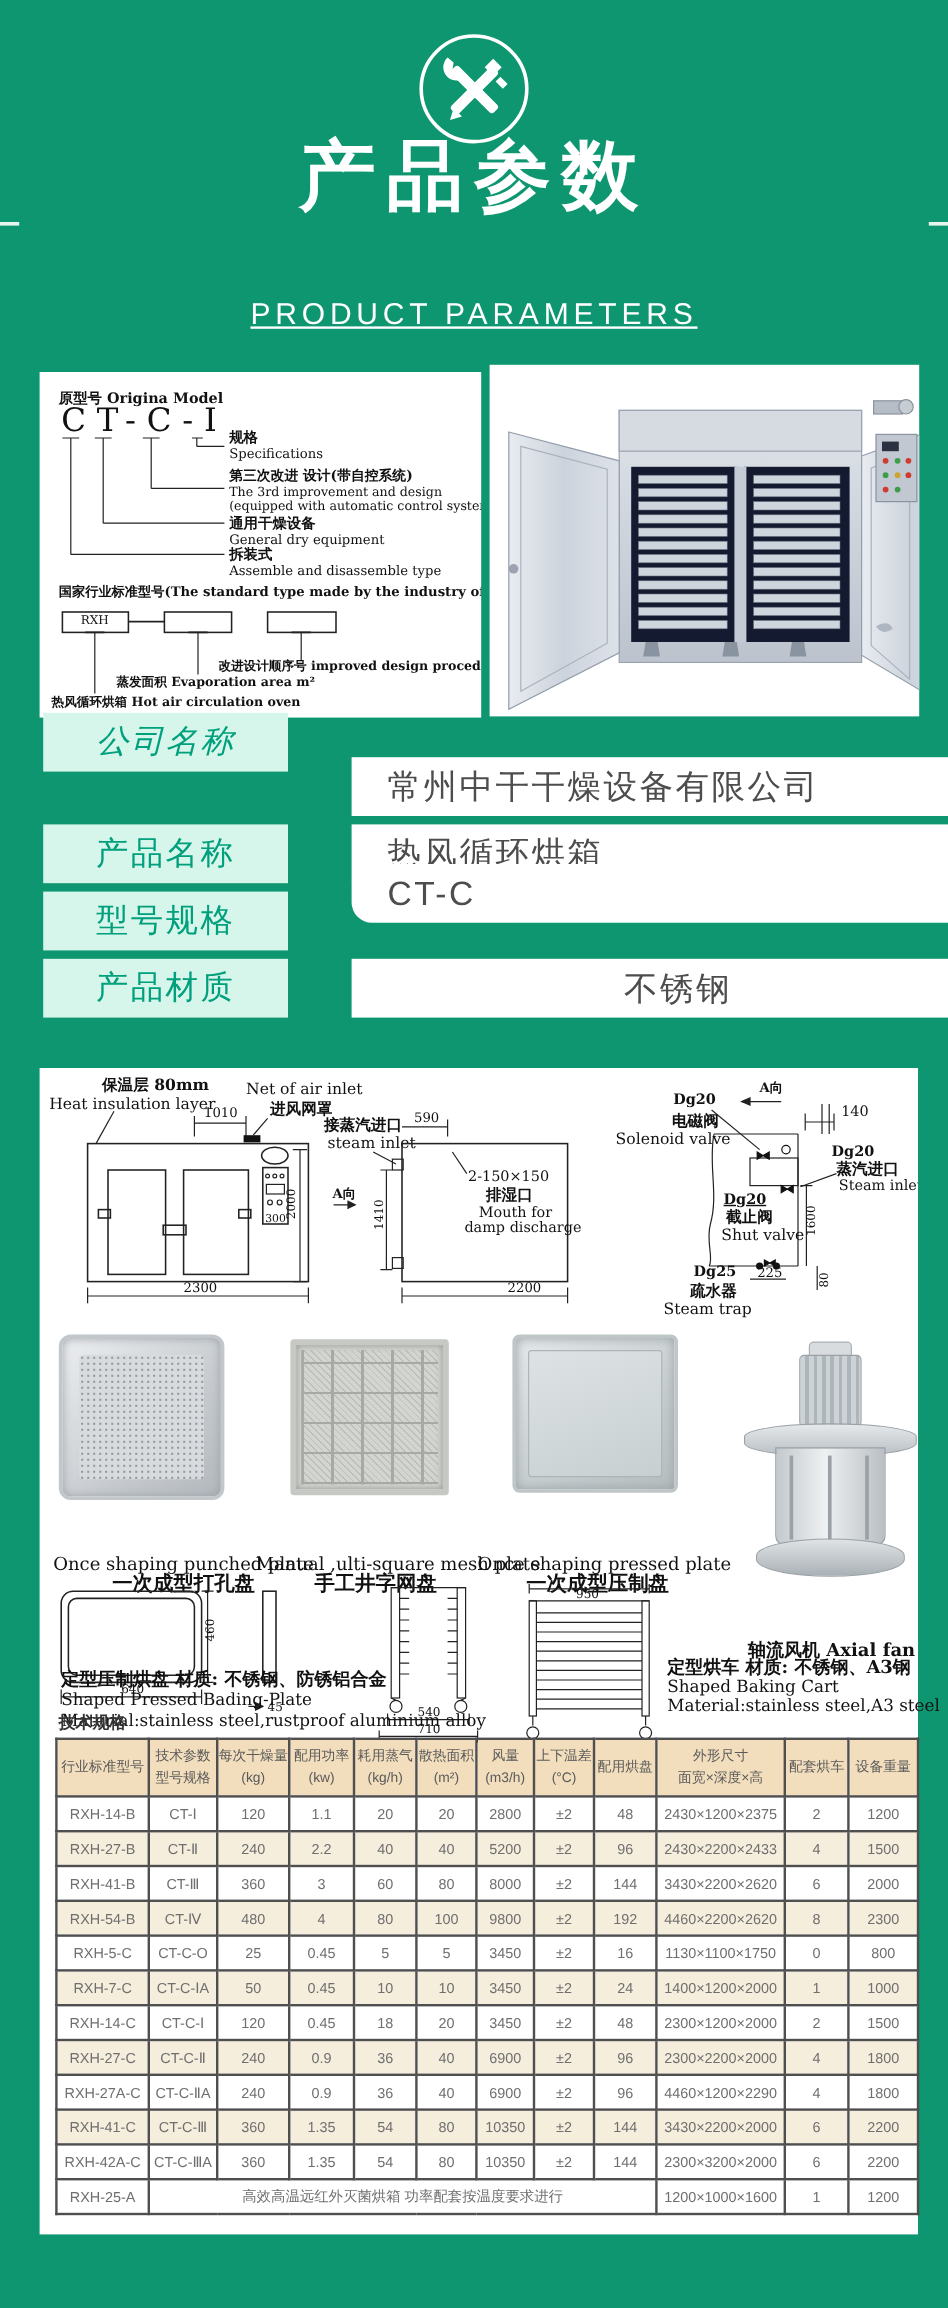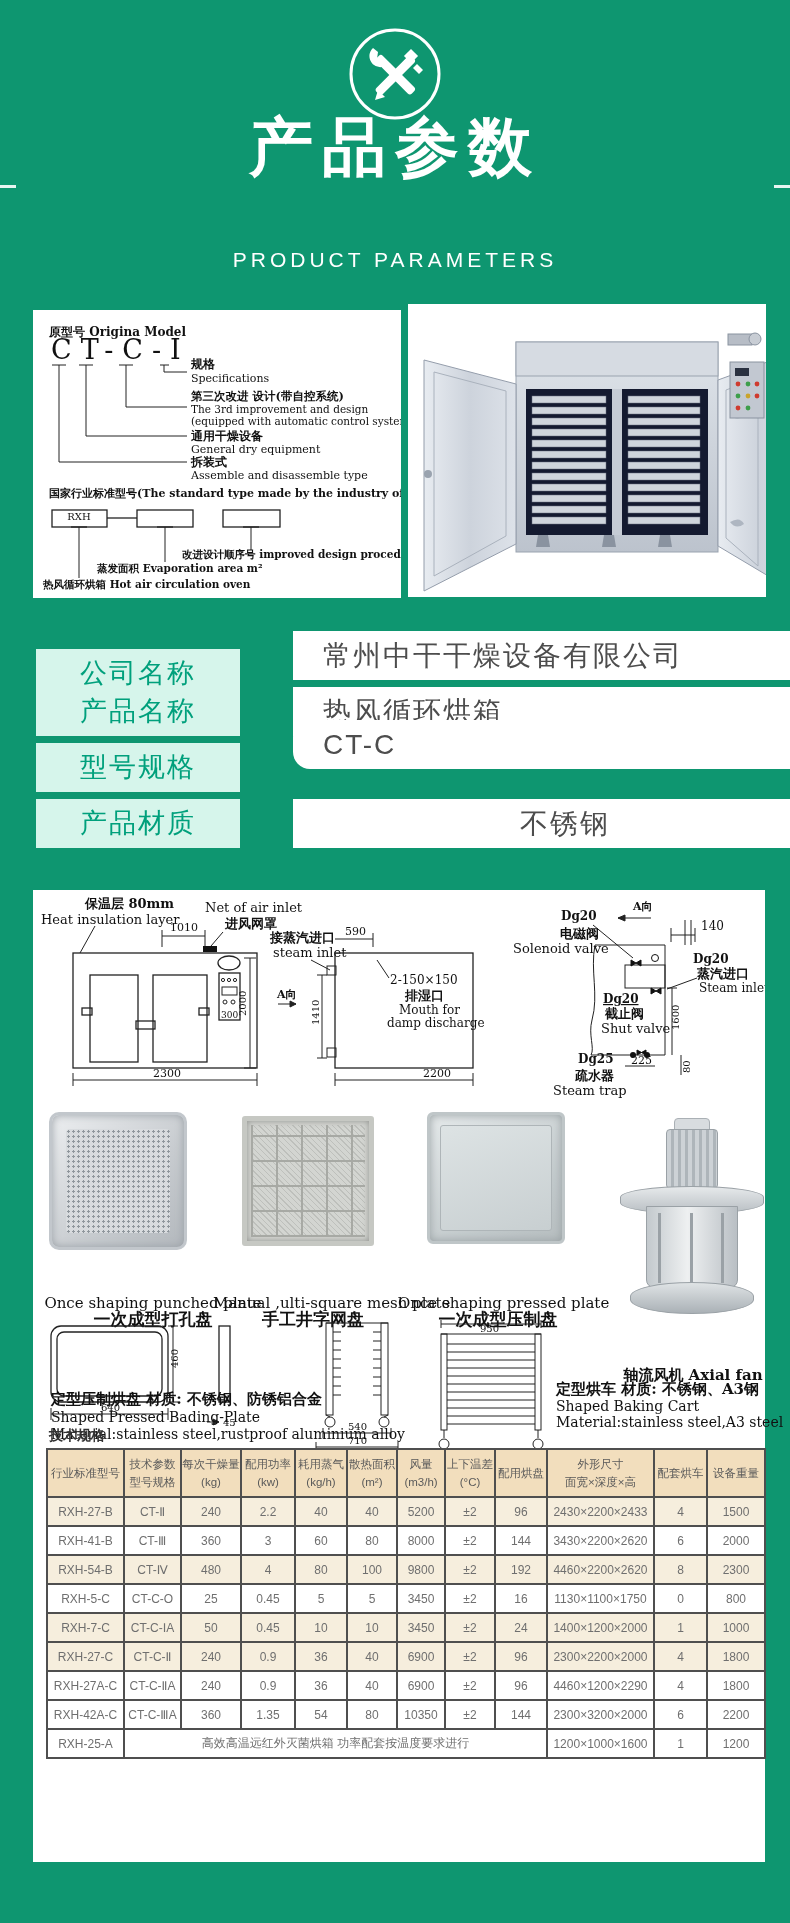--- a/index.html
+++ b/index.html
@@ -5,21 +5,21 @@
   html,body{margin:0;padding:0;background:#0E9670;}
   #page{position:relative;width:790px;height:1886px;background:#0E9670;overflow:hidden;
         font-family:"Liberation Sans",sans-serif;padding-left:24px;}
   .abs{position:absolute;}
   .white-panel{position:absolute;background:#ffffff;}
   .edge-dash{position:absolute;height:3px;background:#ffffff;opacity:.9;}
   #page-title{position:absolute;left:0;top:112px;width:790px;text-align:center;
       font-family:"DejaVu Serif",serif;font-weight:bold;font-size:64px;letter-spacing:9px;
       color:#ffffff;line-height:1.1;}
   #page-subtitle{position:absolute;left:0;top:248px;width:790px;text-align:center;
-      font-size:21px;letter-spacing:4px;color:#ffffff;font-weight:normal;}
+      font-size:25px;letter-spacing:4px;color:#ffffff;font-weight:normal;text-decoration:underline;}
   
   .info-label{position:absolute;left:36px;width:204px;height:49px;background:#D6F5EB;
       color:#00A07C;font-size:27px;text-align:center;line-height:49px;letter-spacing:2px;}
   .info-value{position:absolute;left:248px;width:514px;height:49px;background:#ffffff;
       color:#4D4D4D;font-size:28px;line-height:49px;padding-left:30px;box-sizing:border-box;
       white-space:nowrap;letter-spacing:2px;margin-left:45px;}
   
   .photo{position:absolute;box-sizing:border-box;}
   .tray-punched{background:linear-gradient(135deg,#eceef0,#c7cbcf 60%,#b3b8bd);
       border:3px solid #c2c7cc;border-radius:10px;box-shadow:inset 0 0 8px #9aa0a6;}
@@ -209,21 +209,21 @@
         <circle cx="330" cy="92" r="2.4" fill="#3d9e4a"></circle>
           <circle cx="340" cy="92" r="2.4" fill="#caa42c"></circle>
         <circle cx="349" cy="92" r="2.4" fill="#cf3b2f"></circle>
         <circle cx="330" cy="104" r="2.4" fill="#cf3b2f"></circle>
           <circle cx="340" cy="104" r="2.4" fill="#3d9e4a"></circle>
       </g>
     </svg>
   </div>
 
   <div>
-    <div class="info-label" style="top:649px;">公司名称</div>
+    <div class="info-label" style="top:594px;font-style:italic;">公司名称</div>
     <div class="info-value" style="top:631px;">常州中干干燥设备有限公司</div>
     <div class="info-label" style="top:687px;">产品名称</div>
     <div class="info-value" style="top:687px;">热风循环烘箱</div>
     <div class="info-label" style="top:743px;">型号规格</div>
     <div class="info-value" style="top:720px;border-radius:17px;">CT-C</div>
     <div class="info-label" style="top:799px;">产品材质</div>
     <div class="info-value" style="top:799px;text-align:center;">不锈钢</div>
   </div>
 
   <div class="white-panel" style="left:33px;top:890px;width:732px;height:972px;">
@@ -520,20 +520,34 @@
           </th>
           <th>
             <div>配套烘车</div>
           </th>
           <th>
             <div>设备重量</div>
           </th>
         </tr>
       </thead>
     <tbody>
+        <tr>
+          <td>RXH-14-B</td>
+          <td>CT-Ⅰ</td>
+          <td>120</td>
+          <td>1.1</td>
+          <td>20</td>
+          <td>20</td>
+          <td>2800</td>
+          <td>±2</td>
+          <td>48</td>
+          <td>2430×1200×2375</td>
+          <td>2</td>
+          <td>1200</td>
+        </tr>
         <tr class="alt">
           <td>RXH-27-B</td>
           <td>CT-Ⅱ</td>
           <td>240</td>
           <td>2.2</td>
           <td>40</td>
           <td>40</td>
           <td>5200</td>
           <td>±2</td>
           <td>96</td>
@@ -590,20 +604,34 @@
           <td>0.45</td>
           <td>10</td>
           <td>10</td>
           <td>3450</td>
           <td>±2</td>
           <td>24</td>
           <td>1400×1200×2000</td>
           <td>1</td>
           <td>1000</td>
         </tr>
+        <tr>
+          <td>RXH-14-C</td>
+          <td>CT-C-Ⅰ</td>
+          <td>120</td>
+          <td>0.45</td>
+          <td>18</td>
+          <td>20</td>
+          <td>3450</td>
+          <td>±2</td>
+          <td>48</td>
+          <td>2300×1200×2000</td>
+          <td>2</td>
+          <td>1500</td>
+        </tr>
         <tr class="alt">
           <td>RXH-27-C</td>
           <td>CT-C-Ⅱ</td>
           <td>240</td>
           <td>0.9</td>
           <td>36</td>
           <td>40</td>
           <td>6900</td>
           <td>±2</td>
           <td>96</td>
@@ -618,20 +646,34 @@
           <td>0.9</td>
           <td>36</td>
           <td>40</td>
           <td>6900</td>
           <td>±2</td>
           <td>96</td>
           <td>4460×1200×2290</td>
           <td>4</td>
           <td>1800</td>
         </tr>
+        <tr class="alt">
+          <td>RXH-41-C</td>
+          <td>CT-C-Ⅲ</td>
+          <td>360</td>
+          <td>1.35</td>
+          <td>54</td>
+          <td>80</td>
+          <td>10350</td>
+          <td>±2</td>
+          <td>144</td>
+          <td>3430×2200×2000</td>
+          <td>6</td>
+          <td>2200</td>
+        </tr>
         <tr>
           <td>RXH-42A-C</td>
           <td>CT-C-ⅢA</td>
           <td>360</td>
           <td>1.35</td>
           <td>54</td>
           <td>80</td>
           <td>10350</td>
           <td>±2</td>
           <td>144</td>

